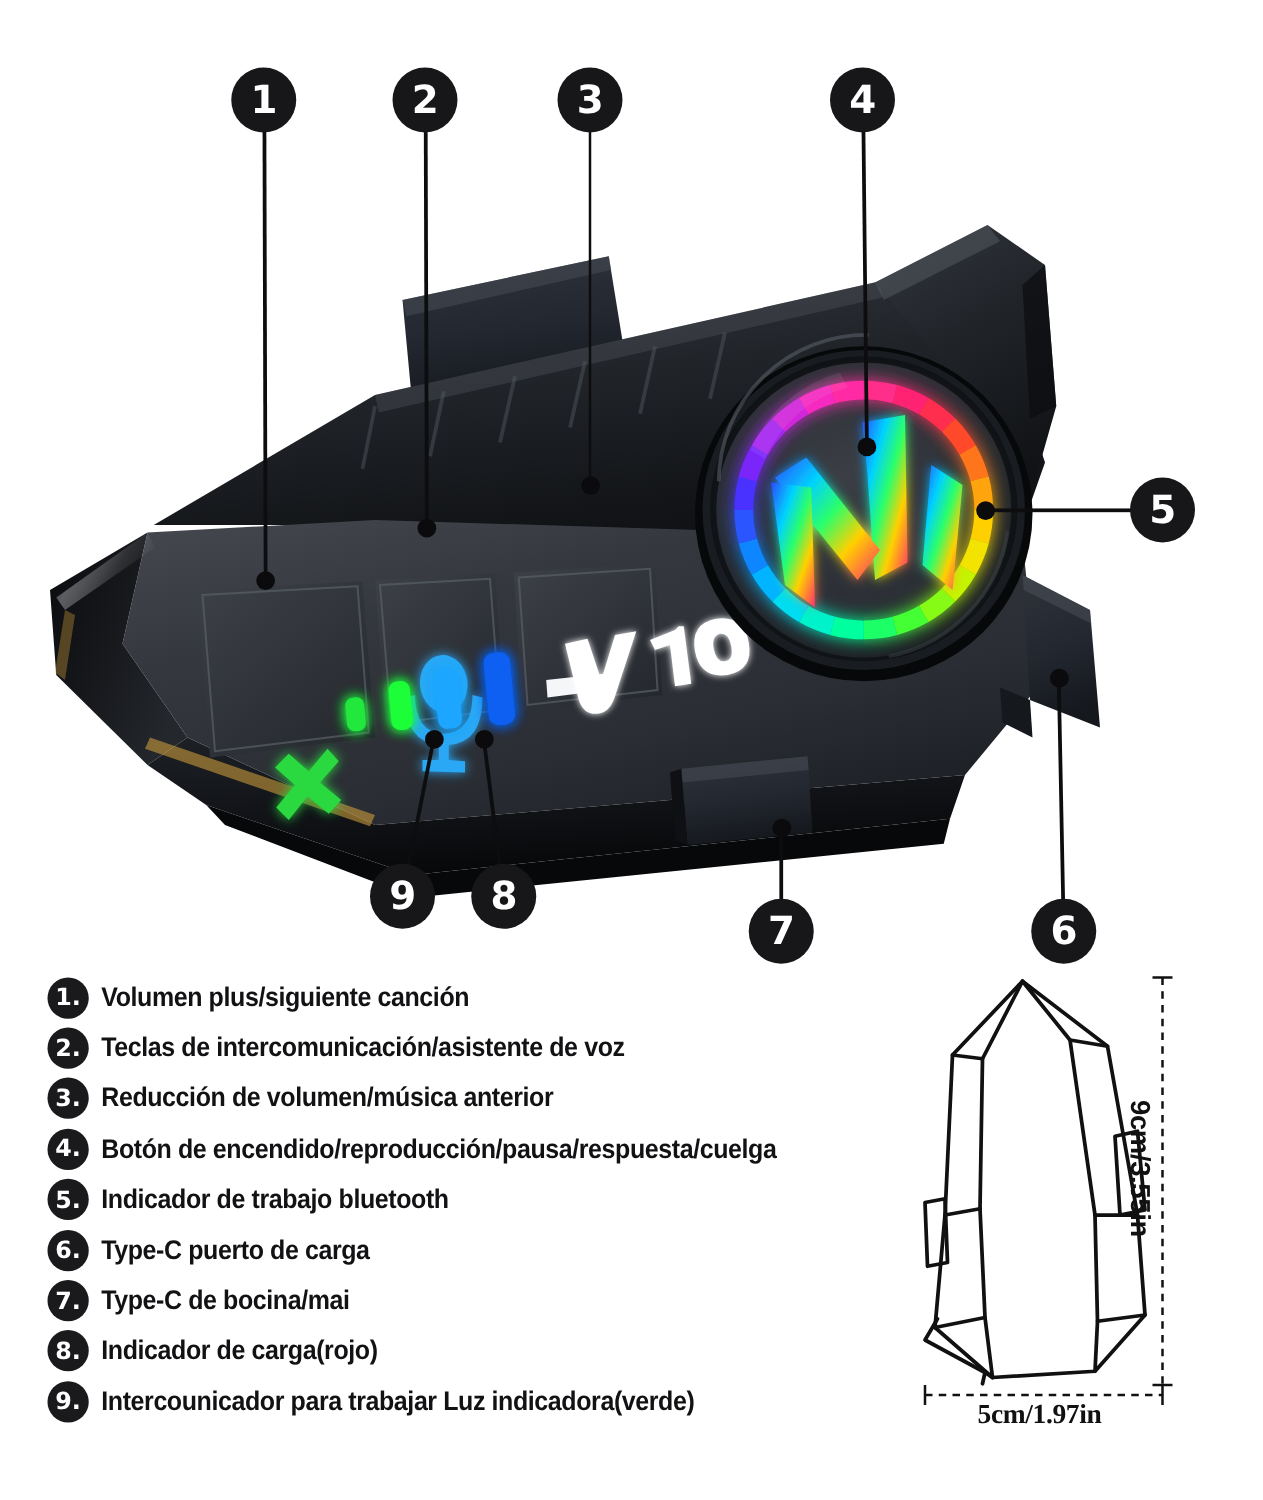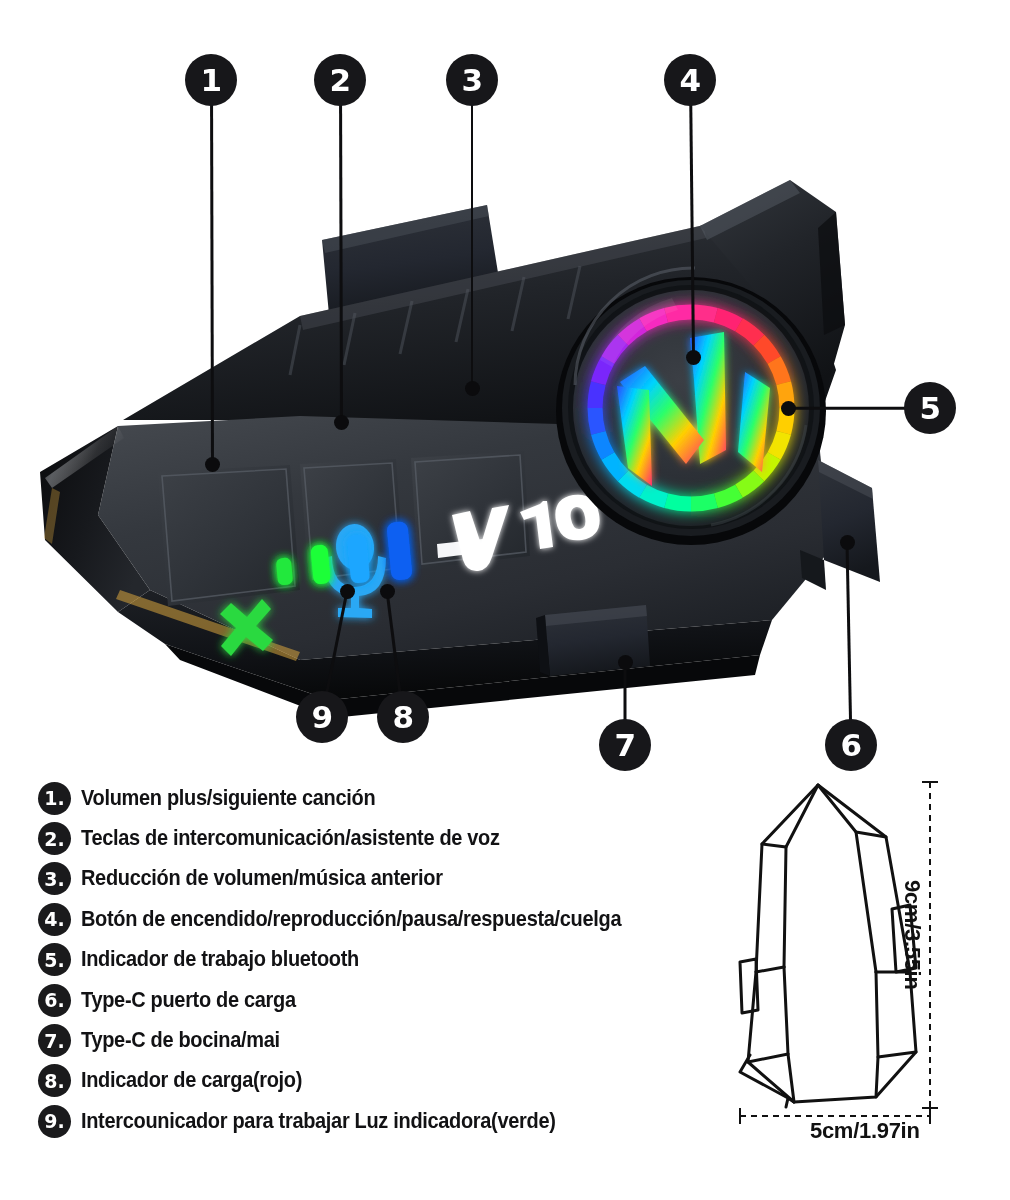--- a/index.html
+++ b/index.html
@@ -46,21 +46,21 @@
   }
 
   
   .dims{position:absolute;left:726px;top:772px;width:284px;height:400px;z-index:20;}
   .dimlabel{
     position:absolute;font-size:22px;font-weight:700;color:#111;
     font-family:"Liberation Sans","DejaVu Sans",sans-serif;
     letter-spacing:-0.3px;white-space:nowrap;
   }
   #dim-h-label{left:925px;top:880px;transform:rotate(90deg);transform-origin:left top;}
-  #dim-w-label{left:810px;top:1118px;}
+  #dim-w-label{left:782px;top:1118px;font-family:Liberation Serif, serif;}
 </style>
 </head>
 <body>
 
 <div class="stage">
 
   <div class="product">
     <svg width="940" height="600" viewBox="0 0 940 600" xmlns="http://www.w3.org/2000/svg">
       <defs>
         <linearGradient id="gBodyTop" x1="0" y1="0" x2="0.35" y2="1">

